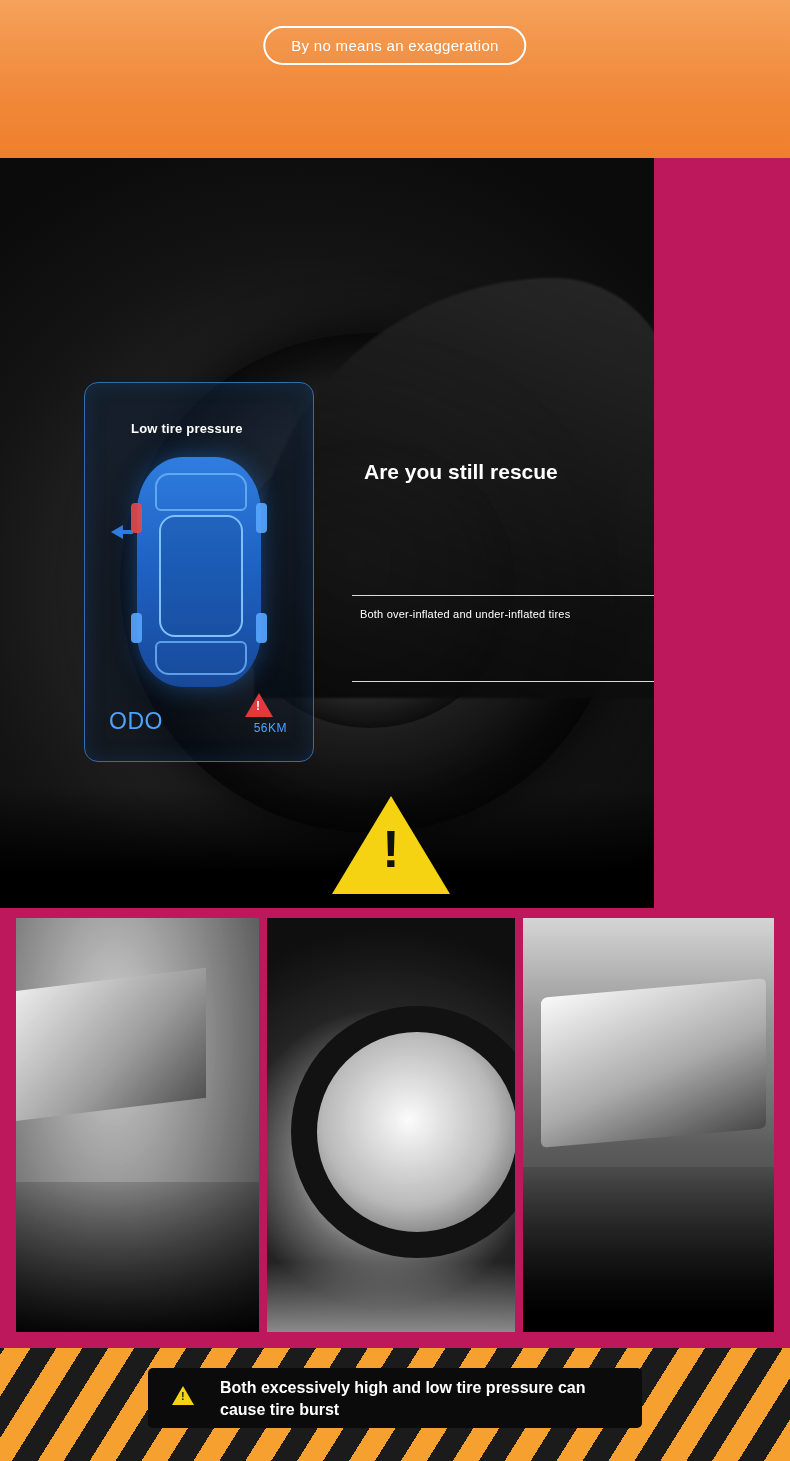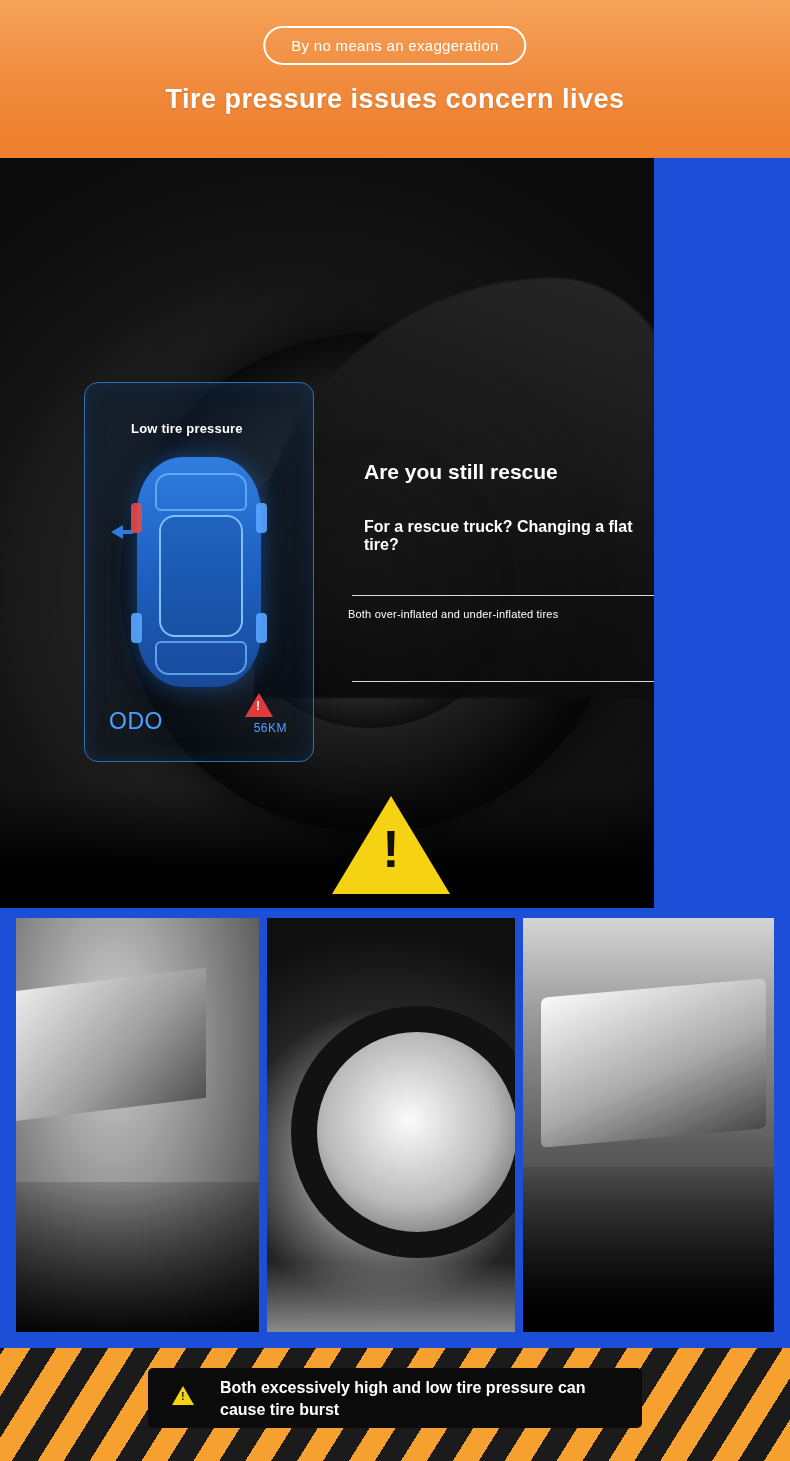--- a/index.html
+++ b/index.html
@@ -7,21 +7,21 @@
     padding: 0;
     background: #000;
   }
   body {
     font-family: "Liberation Sans", sans-serif;
   }
   .page {
     position: relative;
     width: 790px;
     height: 1461px;
-    background: #1d4ed8;
+    background: #be185d;
     overflow: hidden;
   }
 
   
   .header {
     position: relative;
     width: 790px;
     height: 158px;
     background: linear-gradient(180deg, #f5a25a 0%, #f08a3c 55%, #ef7f2c 100%);
     box-sizing: border-box;
@@ -260,21 +260,21 @@
   .rule {
     position: absolute;
     height: 1px;
     background: #ffffff;
     opacity: .85;
   }
   .rule.top { left: 352px; top: 437px; width: 403px; }
   .rule.bottom { left: 352px; top: 523px; width: 403px; }
   .copy-3 {
     position: absolute;
-    left: 348px;
+    left: 360px;
     top: 450px;
     color: #ffffff;
     font-size: 11px;
     letter-spacing: .2px;
   }
   .copy-4 {
     position: absolute;
     left: 360px;
     top: 486px;
     color: #ffffff;
@@ -483,21 +483,20 @@
     line-height: 1.35;
   }
 </style>
 </head>
 <body>
 
 <div class="page">
 
   <div class="header">
     <div class="header-pill">By no means an exaggeration</div>
-    <div class="header-title">Tire pressure issues concern lives</div>
   </div>
 
   <div class="hero">
     <div class="wheel"></div>
     <div class="fender"></div>
     <div class="ground"></div>
 
     <div class="tpms">
       <div class="tpms-label">Low tire pressure</div>
       <div class="arrow-left"></div>
@@ -511,21 +510,20 @@
         <div class="tire rr"></div>
       </div>
       <div class="warn-small">
           <span>!</span>
         </div>
       <div class="odo">ODO</div>
       <div class="odo-val">56KM</div>
     </div>
 
     <div class="copy-1">Are you still rescue</div>
-    <div class="copy-2">For a rescue truck? Changing a flat tire?</div>
     <div class="rule top"></div>
     <div class="copy-3">Both over-inflated and under-inflated tires</div>
     <div class="rule bottom"></div>
 
     <div class="warn-big"></div>
     <div class="warn-big-inner">!</div>
 
     <div class="shouts">
       <div class="shout s1">Leaking!</div>
 

